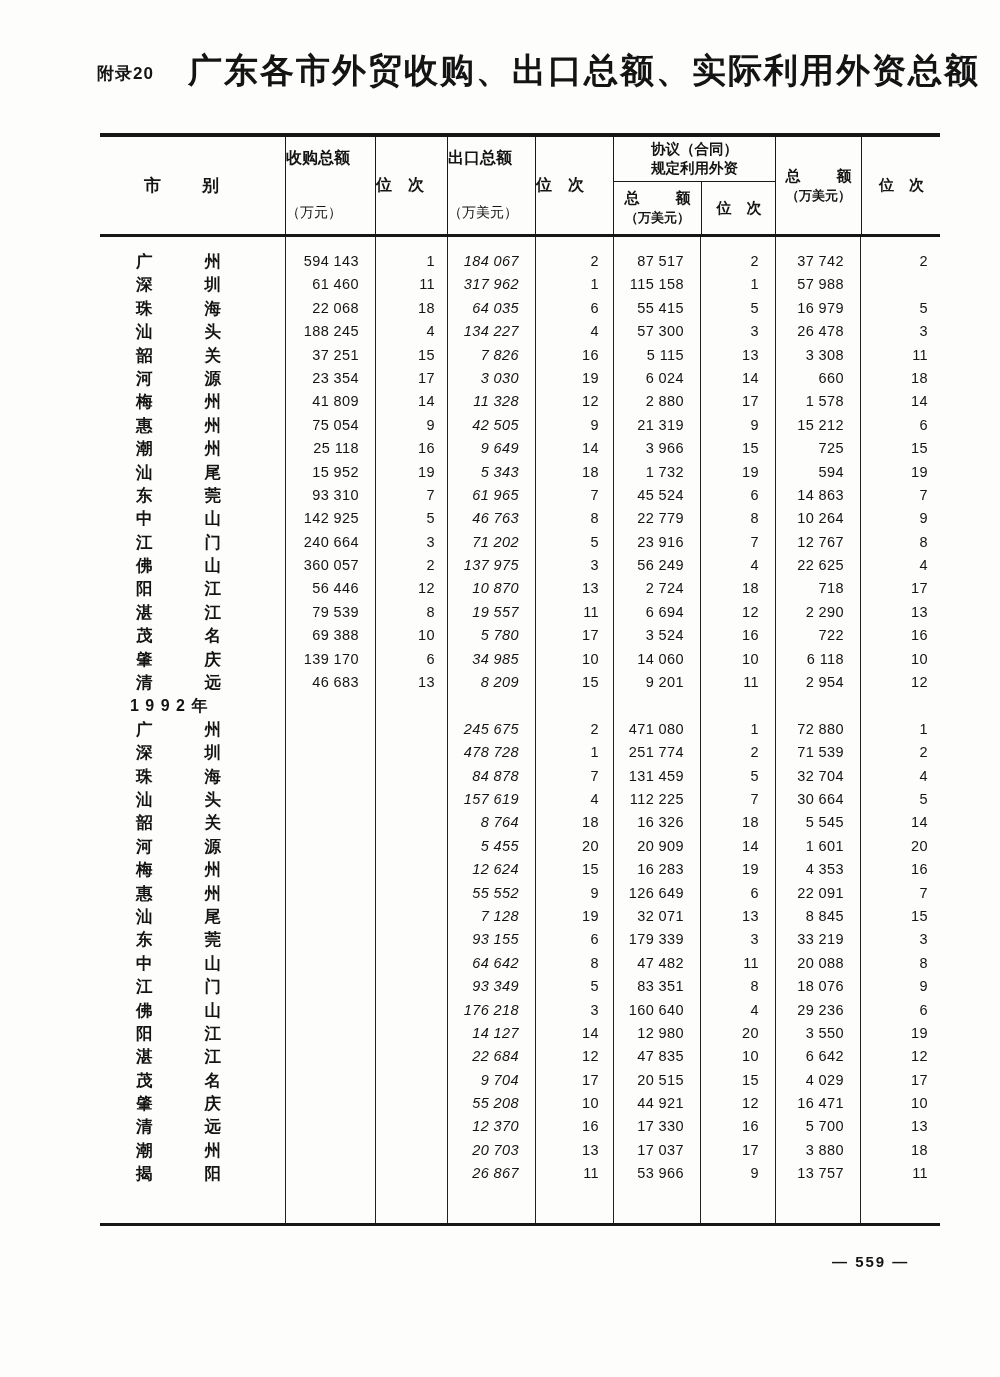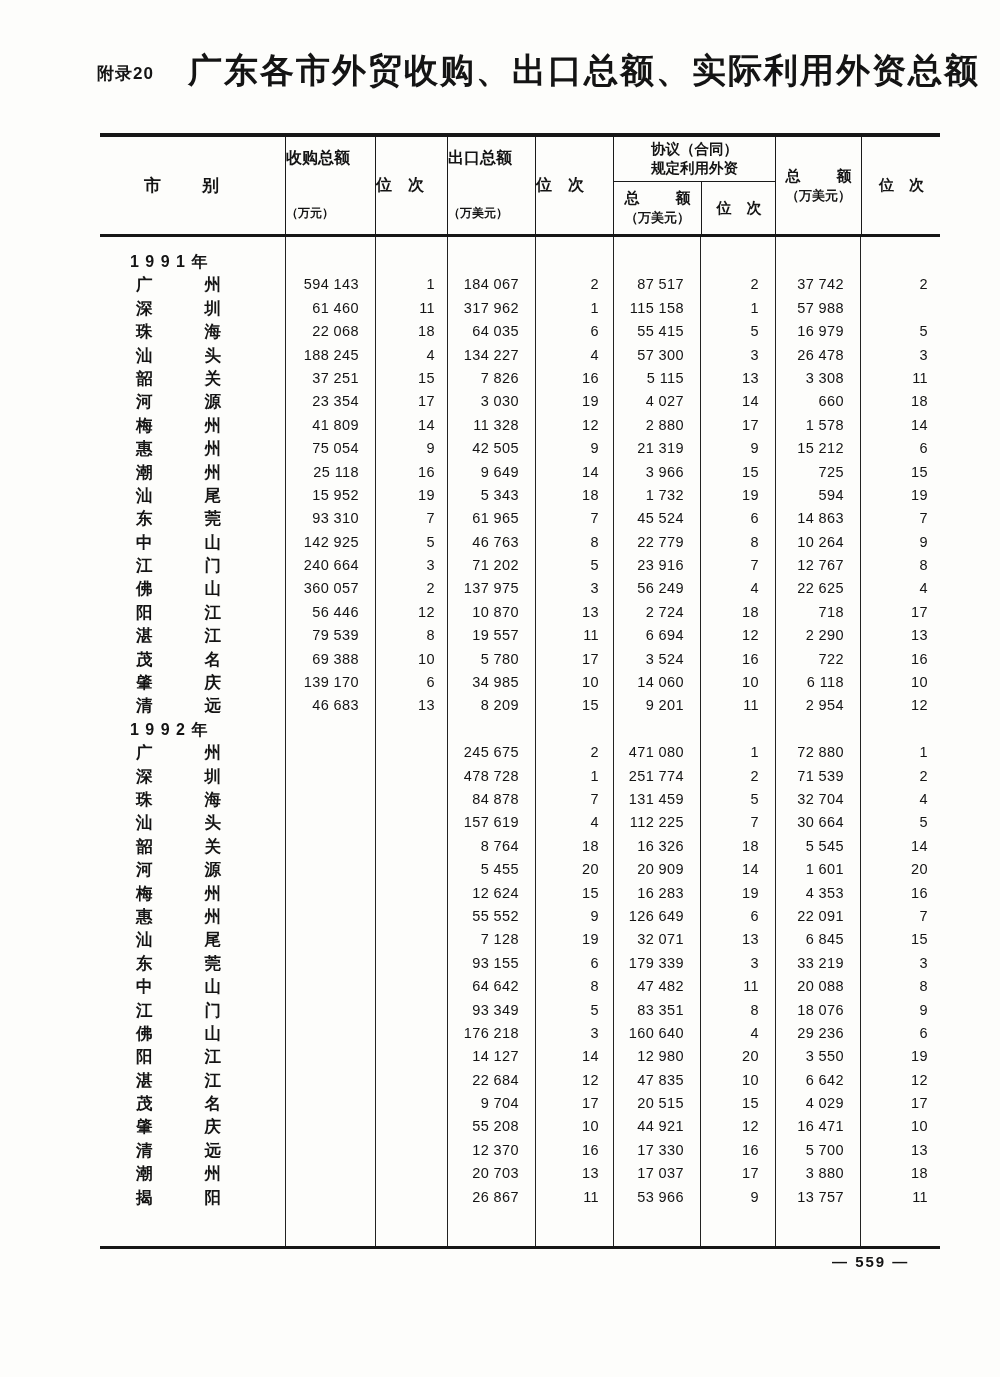--- a/index.html
+++ b/index.html
@@ -32,21 +32,21 @@
   }
   .thead{
     display:grid;
     grid-template-columns:185px 90px 72px 88px 78px 162px 165px;
     height:97px;
     border-bottom:3px solid #161616;
     font-weight:bold;
   }
   .hcell{display:flex;flex-direction:column;align-items:flex-start;justify-content:center;font-size:16px;}
   .hcell.two{justify-content:space-between;padding:11px 0 12px 0;}
-  .hcell .sub{font-size:12px;font-weight:bold;}
+  .hcell .sub{font-size:14px;font-weight:normal;}
   .thead > div + div{border-left:1px solid #1a1a1a;}
   .h-city{display:flex;flex-direction:row;align-items:center;justify-content:space-between;
           padding:0 66px 0 44px;font-size:17px;}
   .hgroup{display:flex;flex-direction:column;}
   .gtitle{
     height:44px;border-bottom:1px solid #1a1a1a;
     display:flex;flex-direction:column;align-items:center;justify-content:center;
     font-size:14.5px;line-height:1.3;
   }
   .gsub{flex:1;display:grid;}
@@ -71,21 +71,21 @@
     display:flex;justify-content:space-between;
     padding:0 64px 0 36px;
     font-size:16.5px;font-weight:bold;
   }
   .cell.num{
     text-align:right;font-size:14.5px;letter-spacing:0.4px;
     white-space:nowrap;
   }
   .num.c2{padding-right:16px;}
   .num.c3{padding-right:12px;}
-  .num.c4{padding-right:16px;}
+  .num.c4{padding-right:16px;font-style:italic;}
   .num.c5{padding-right:14px;}
   .num.c6{padding-right:16px;}
   .num.c7{padding-right:16px;}
   .num.c8{padding-right:16px;}
   .num.c9{padding-right:12px;}
 
   
   .page-number{
     position:absolute;left:832px;top:1253px;
     font-size:15px;letter-spacing:2px;font-weight:bold;
@@ -156,21 +156,20 @@
 
     <div class="tbody" id="tbody">
       <div class="vline" style="left:185px"></div>
       <div class="vline" style="left:275px"></div>
       <div class="vline" style="left:347px"></div>
       <div class="vline" style="left:435px"></div>
       <div class="vline" style="left:513px"></div>
       <div class="vline" style="left:600px"></div>
       <div class="vline" style="left:675px"></div>
       <div class="vline" style="left:760px"></div>
-    <div class="row section-row"><span class="section-label">1 9 9 1 年</span></div>
         <div class="row data-row">
           <div class="cell city-cell">
             <span>广</span>
             <span>州</span>
           </div>
           <div class="cell num c2">594 143</div>
           <div class="cell num c3">1</div>
           <div class="cell num c4">184 067</div>
           <div class="cell num c5">2</div>
           <div class="cell num c6">87 517</div>
@@ -236,21 +235,21 @@
         </div>
         <div class="row data-row">
           <div class="cell city-cell">
             <span>河</span>
             <span>源</span>
           </div>
           <div class="cell num c2">23 354</div>
           <div class="cell num c3">17</div>
           <div class="cell num c4">3 030</div>
           <div class="cell num c5">19</div>
-          <div class="cell num c6">4 027</div>
+          <div class="cell num c6">6 024</div>
           <div class="cell num c7">14</div>
           <div class="cell num c8">660</div>
           <div class="cell num c9">18</div>
         </div>
         <div class="row data-row">
           <div class="cell city-cell">
             <span>梅</span>
             <span>州</span>
           </div>
           <div class="cell num c2">41 809</div>
@@ -547,21 +546,21 @@
           <div class="cell city-cell">
             <span>汕</span>
             <span>尾</span>
           </div>
           <div class="cell num c2"></div>
           <div class="cell num c3"></div>
           <div class="cell num c4">7 128</div>
           <div class="cell num c5">19</div>
           <div class="cell num c6">32 071</div>
           <div class="cell num c7">13</div>
-          <div class="cell num c8">6 845</div>
+          <div class="cell num c8">8 845</div>
           <div class="cell num c9">15</div>
         </div>
         <div class="row data-row">
           <div class="cell city-cell">
             <span>东</span>
             <span>莞</span>
           </div>
           <div class="cell num c2"></div>
           <div class="cell num c3"></div>
           <div class="cell num c4">93 155</div>

